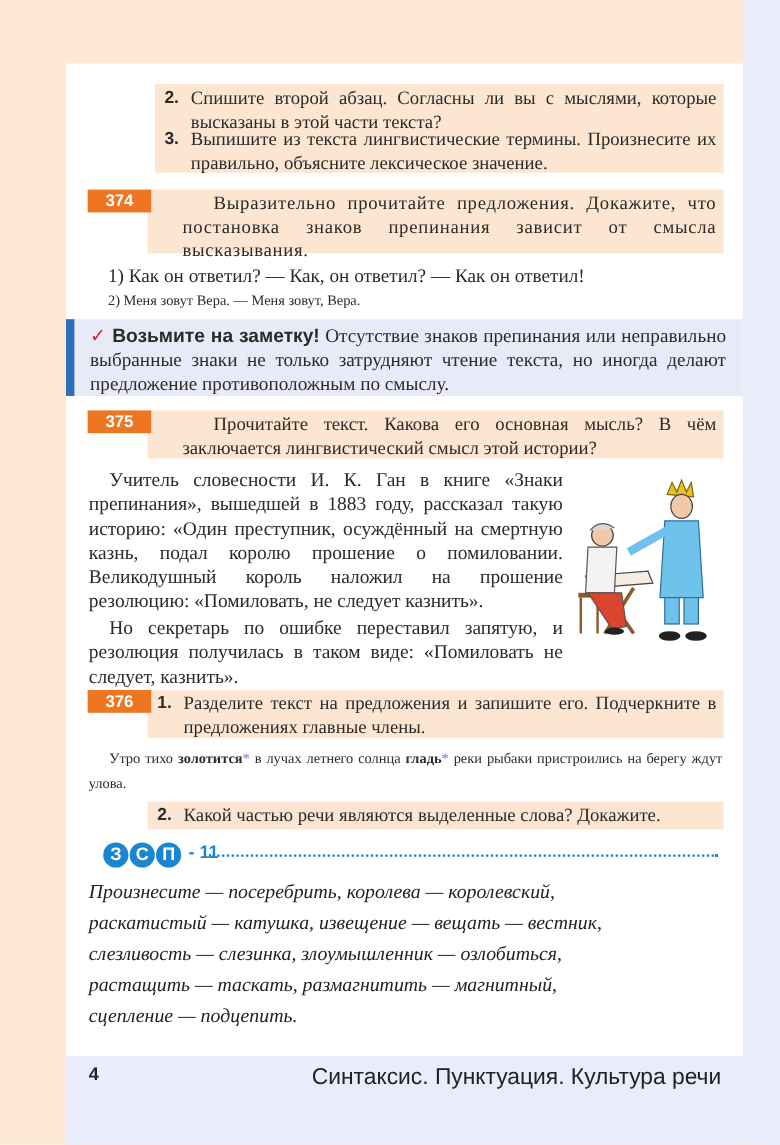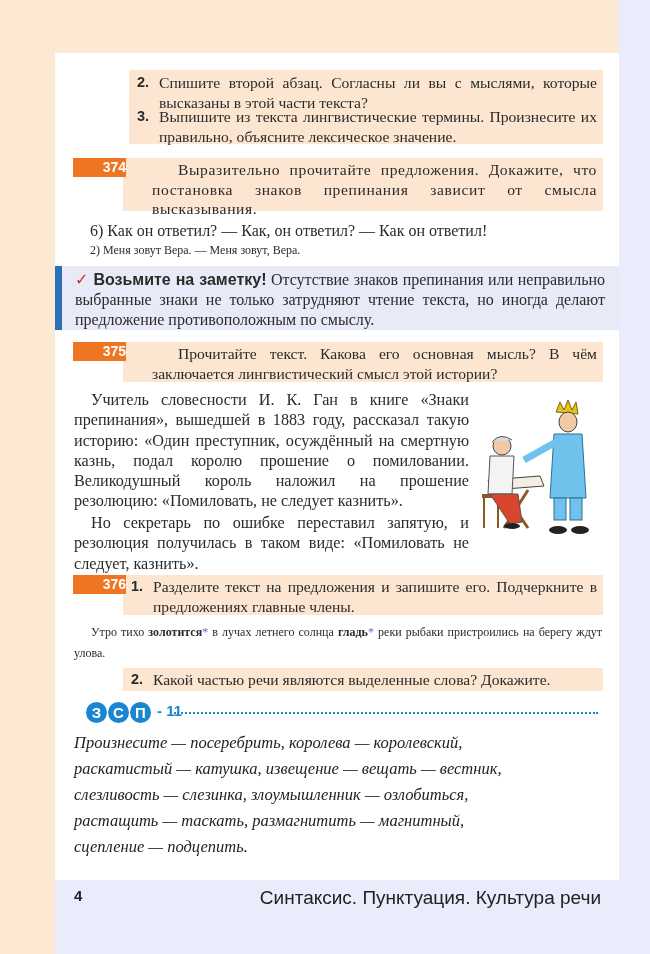--- a/index.html
+++ b/index.html
@@ -3,21 +3,21 @@
 <meta charset="utf-8">
 <style>
   * { box-sizing: border-box; margin: 0; padding: 0; }
   html, body { width: 650px; height: 954px; overflow: hidden; }
   body { position: relative; background: #fde9d3; font-family: "DejaVu Serif", serif; color: #2a2a2a; }
   .right-col { position: absolute; left: 619px; top: 0; width: 31px; height: 954px; background: #e9ecfa; }
   .bottom-band { position: absolute; left: 55px; top: 880px; width: 564px; height: 74px; background: #e9ecfa; }
   .page { position: absolute; left: 55px; top: 53px; width: 564px; height: 827px; background: #ffffff; }
   .abs { position: absolute; }
   .task-box { position: absolute; background: #fce6d1; }
-  .num-badge { position: absolute; background: #ee7623; color: #fff; font-family: "Liberation Sans", sans-serif; font-weight: bold; font-size: 14px; text-align: right; line-height: 19px; height: 19px; width: 53px; }
+  .num-badge { position: absolute; background: #ee7623; color: #fff; font-family: "Liberation Sans", sans-serif; font-weight: bold; font-size: 14px; text-align: center; line-height: 19px; height: 19px; width: 53px; }
   .serif { font-family: "Liberation Serif", serif; font-size: 15.6px; line-height: 19.5px; color: #2b2b2b; }
   .sans-b { font-family: "Liberation Sans", sans-serif; font-weight: bold; }
   .item { position: absolute; display: flex; }
   .item .n { width: 22px; flex: none; font-family: "Liberation Sans", sans-serif; font-weight: bold; font-size: 14.5px; line-height: 19.5px; }
   .item .t { flex: 1; text-align: justify; }
   .just { text-align: justify; }
   .note { position: absolute; left: 55px; top: 266px; width: 564px; height: 64px; background: #e8ebf7; border-left: 7px solid #2a72b5; }
   .check { color: #d8232a; font-weight: bold; font-family: "DejaVu Sans", sans-serif; }
   .zsp-circle { display: inline-block; width: 21px; height: 21px; border-radius: 50%; background: #1a86d0; color: #fff; font-family: "Liberation Sans", sans-serif; font-weight: bold; font-size: 15px; text-align: center; line-height: 21px; margin-right: 1px; }
   .zsp-dots { position: absolute; left: 174px; top: 712px; width: 424px; border-top: 2.5px dotted #1a86d0; }
@@ -41,21 +41,21 @@
   <span class="t">Спишите второй абзац. Согласны ли вы с мыслями, которые высказаны в этой части текста?</span>
 </div>
 <div class="item serif" style="left:137px; top:107px; width:460px;">
   <span class="n">3.</span>
   <span class="t">Выпишите из текста лингвистические термины. Произнесите их правильно, объясните лексическое значение.</span>
 </div>
 
 <div class="task-box" style="left:123px; top:158px; width:480px; height:53px;"></div>
 <div class="num-badge" style="left:73px; top:158px;">374</div>
 <div class="abs serif just" style="left:152px; top:160px; width:445px; text-indent:26px; letter-spacing:0.6px;">Выразительно прочитайте предложения. Докажите, что постановка знаков препинания зависит от смысла высказывания.</div>
-<div class="abs serif" style="left:90px; top:221px; font-size:16px;">6) Как он ответил? — Как, он ответил? — Как он ответил!</div>
+<div class="abs serif" style="left:90px; top:221px; font-size:16px;">1) Как он ответил? — Как, он ответил? — Как он ответил!</div>
 <div class="abs serif" style="left:90px; top:241px; font-size:12px;">2) Меня зовут Вера. — Меня зовут, Вера.</div>
 
 <div class="note"></div>
 <div class="abs serif just" style="left:75px; top:270px; width:530px; font-size:16px; line-height:20px;">
   <span class="check">✓</span>
   <span class="sans-b">Возьмите на заметку!</span>
   <span>Отсутствие знаков препинания или неправильно выбранные знаки не только затрудняют чтение текста, но иногда делают предложение противоположным по смыслу.</span>
 </div>
 
 <div class="task-box" style="left:123px; top:342px; width:480px; height:40px;"></div>

